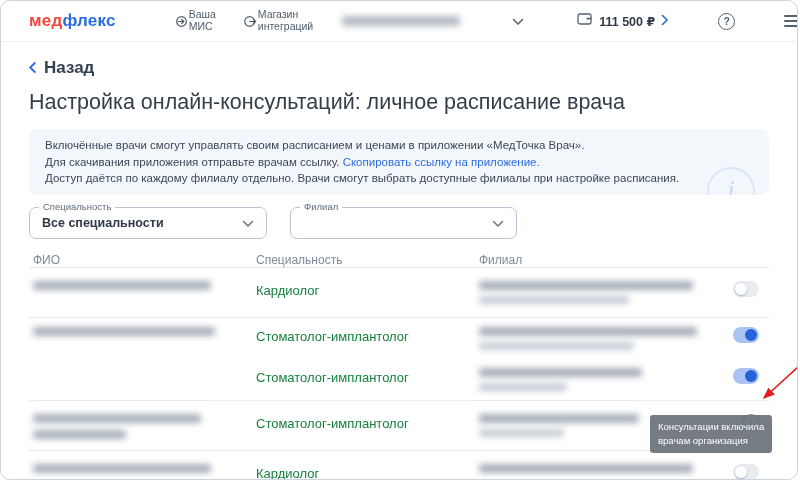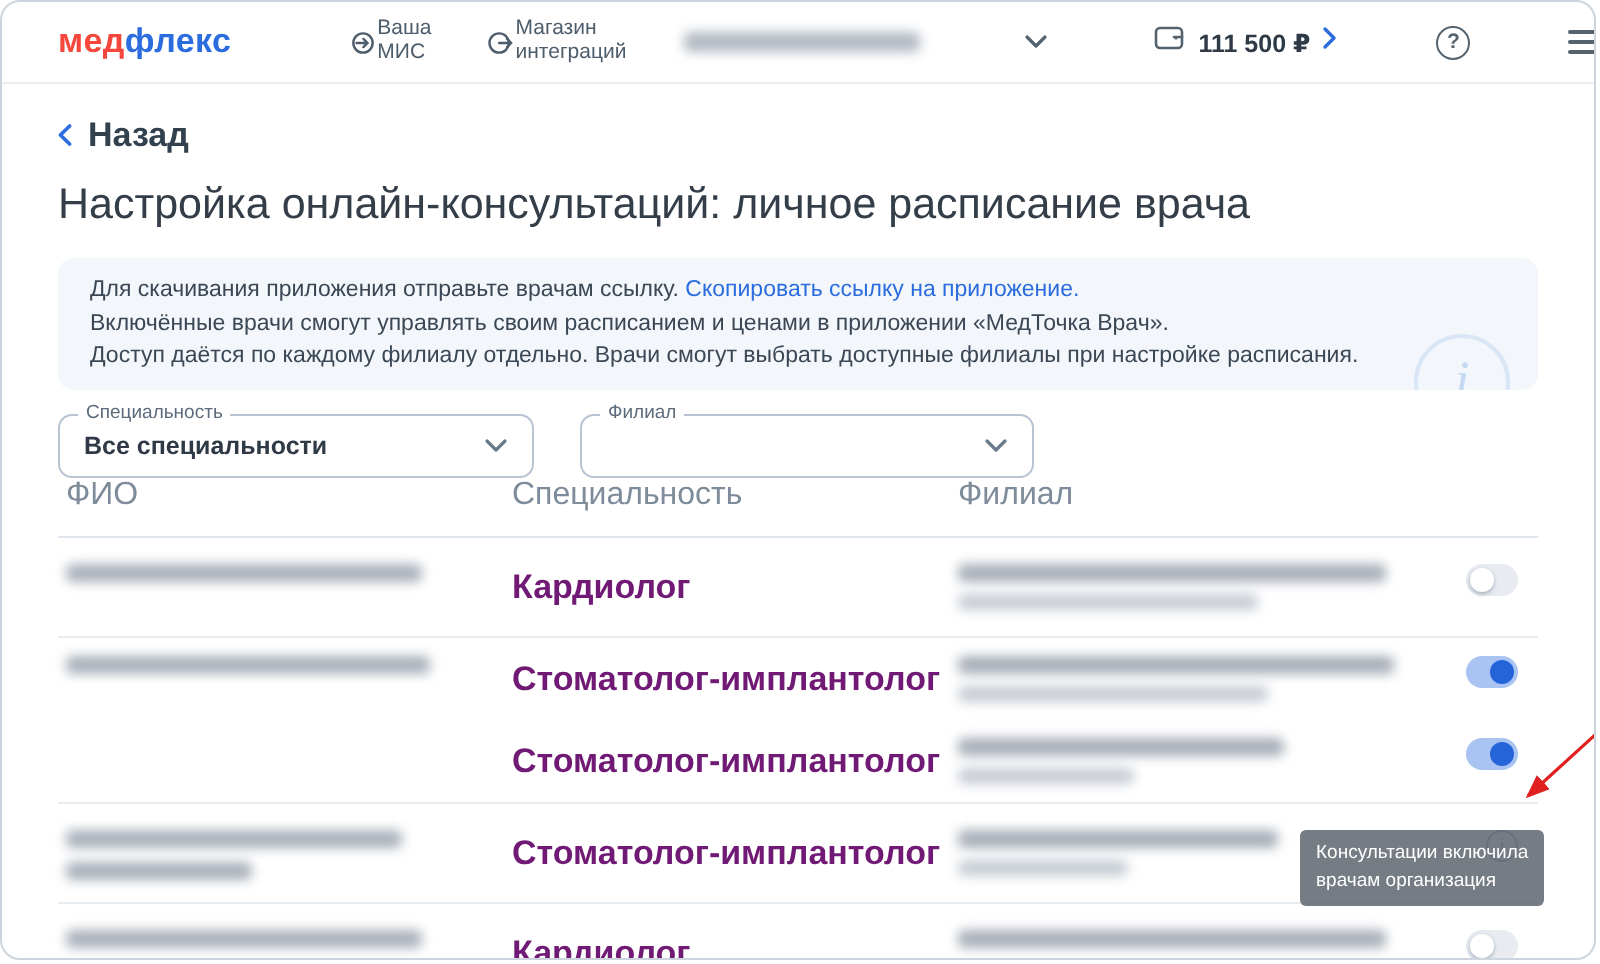--- a/index.html
+++ b/index.html
@@ -39,33 +39,33 @@
   .search input::placeholder{color:#96a3b3;}
   .select{position:relative;height:32px;box-sizing:border-box;border:1px solid #b8c4d1;border-radius:7px;display:flex;align-items:center;padding:0 12px;cursor:pointer;background:#fff;}
   .select.sel-spec{flex:0 0 238px;}
   .select.sel-branch{flex:0 0 227px;}
   .flabel{position:absolute;top:-7px;left:9px;background:#fff;padding:0 4px;font-size:9.5px;color:#5d6c7c;white-space:nowrap;}
   .select .value{font-size:12.5px;font-weight:600;color:#2f3a46;white-space:nowrap;}
   .select .value .accent{color:var(--accent,#2b6cdf);font-weight:400;}
   .select .chev{margin-left:auto;}
 
   
-  .thead{display:flex;padding-bottom:11px;border-bottom:1px solid #dfe5eb;font-size:16px;color:#7e8b9a;}
+  .thead{display:flex;margin-top:14px;border-bottom:1px solid #dfe5eb;font-size:12px;color:#7e8b9a;}
   .c-name{width:227px;box-sizing:border-box;padding-left:4px;}
   .c-spec{width:223px;}
   .c-clinic{flex:1;}
   .c-ctrl{width:46px;}
 
   .row{display:flex;border-bottom:1px solid #e7ecf1;}
   .row .name-cell{width:227px;box-sizing:border-box;padding:13px 0 0 4px;}
   .row.multi .name-cell{padding-top:9px;}
   .entries{flex:1;display:flex;flex-direction:column;}
   .entry{display:flex;padding:13px 0;}
   .row.multi .entry{padding:9px 0;}
-  .spec-cell{width:223px;font-size:17px;color:#701a75;padding-top:2px;font-weight:bold;}
+  .spec-cell{width:223px;font-size:13px;color:#15803d;padding-top:2px;}
   .clinic-cell{flex:1;}
   .ctrl-cell{width:46px;display:flex;justify-content:flex-end;padding-right:10px;align-items:flex-start;}
 
   .bar{border-radius:3px;filter:blur(3px);}
   .name-bar{height:9px;background:#a9b0ba;margin-bottom:7px;}
   .clinic1{height:9px;background:#a7aeb8;margin-bottom:6px;}
   .clinic2{height:8px;background:#c6ccd4;}
 
   .toggle{position:relative;width:26px;height:16px;border-radius:9px;cursor:pointer;flex:0 0 auto;}
   .toggle.off{background:#e8ecf1;}
@@ -152,22 +152,22 @@
         <svg width="7" height="11" viewBox="0 0 7 11" fill="none" stroke="#2b6cdf" stroke-width="1.8" stroke-linecap="round" stroke-linejoin="round">
             <path d="M5.8 1 1.2 5.5 5.8 10"></path>
           </svg>
       </span>
       <span>Назад</span>
     </div>
 
     <h1>Настройка онлайн-консультаций: личное расписание врача</h1>
 
     <div class="banner">
+      <div>Включённые врачи смогут управлять своим расписанием и ценами в приложении «МедТочка Врач».</div>
       <div><span>Для скачивания приложения отправьте врачам ссылку.</span> <span class="lnk">Скопировать ссылку на приложение.</span></div>
-      <div>Включённые врачи смогут управлять своим расписанием и ценами в приложении «МедТочка Врач».</div>
       <div>Доступ даётся по каждому филиалу отдельно. Врачи смогут выбрать доступные филиалы при настройке расписания.</div>
       <div class="banner-i">i</div>
     </div>
 
     <div class="filters">
 
       <div class="select sel-spec">
         <span class="flabel">Специальность</span>
         <span class="value">Все специальности</span>
         <span class="chev">

